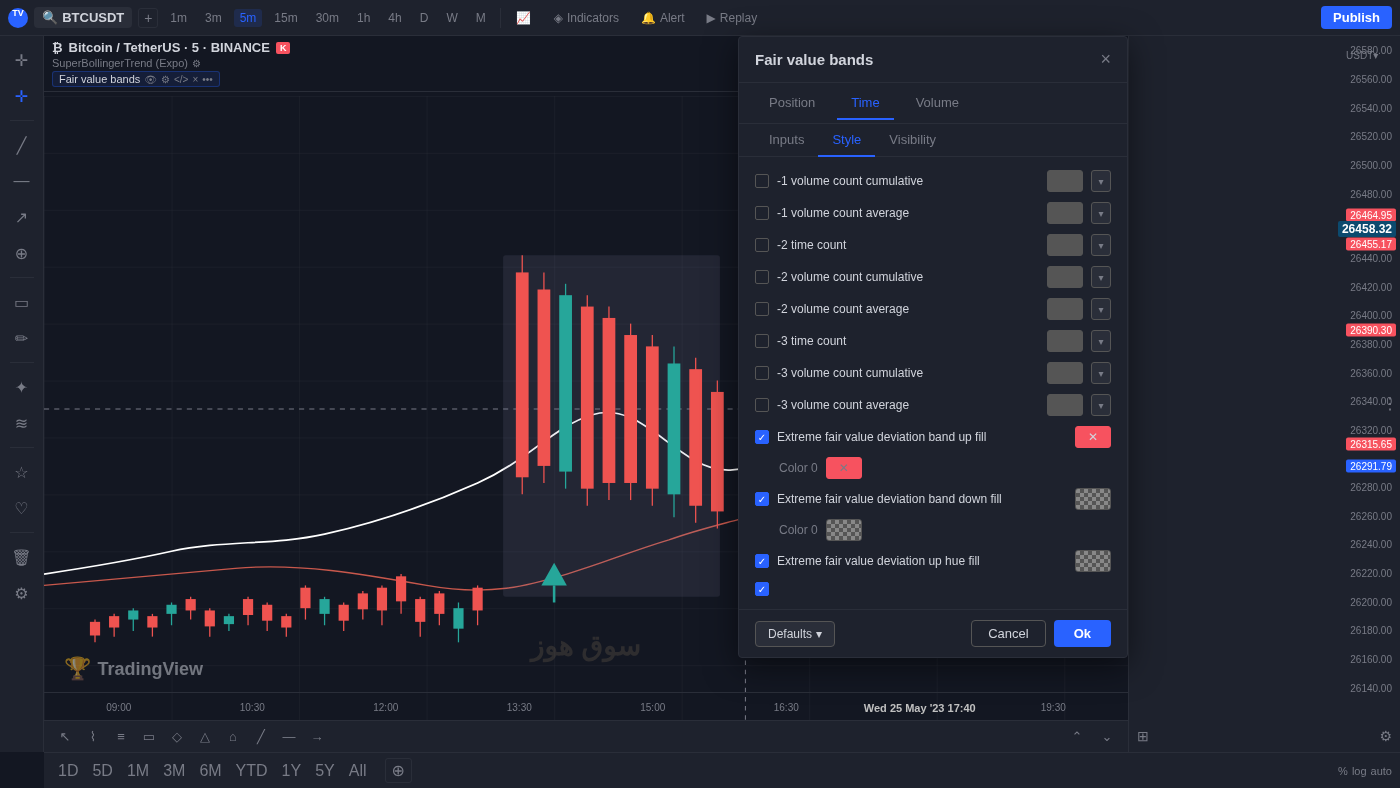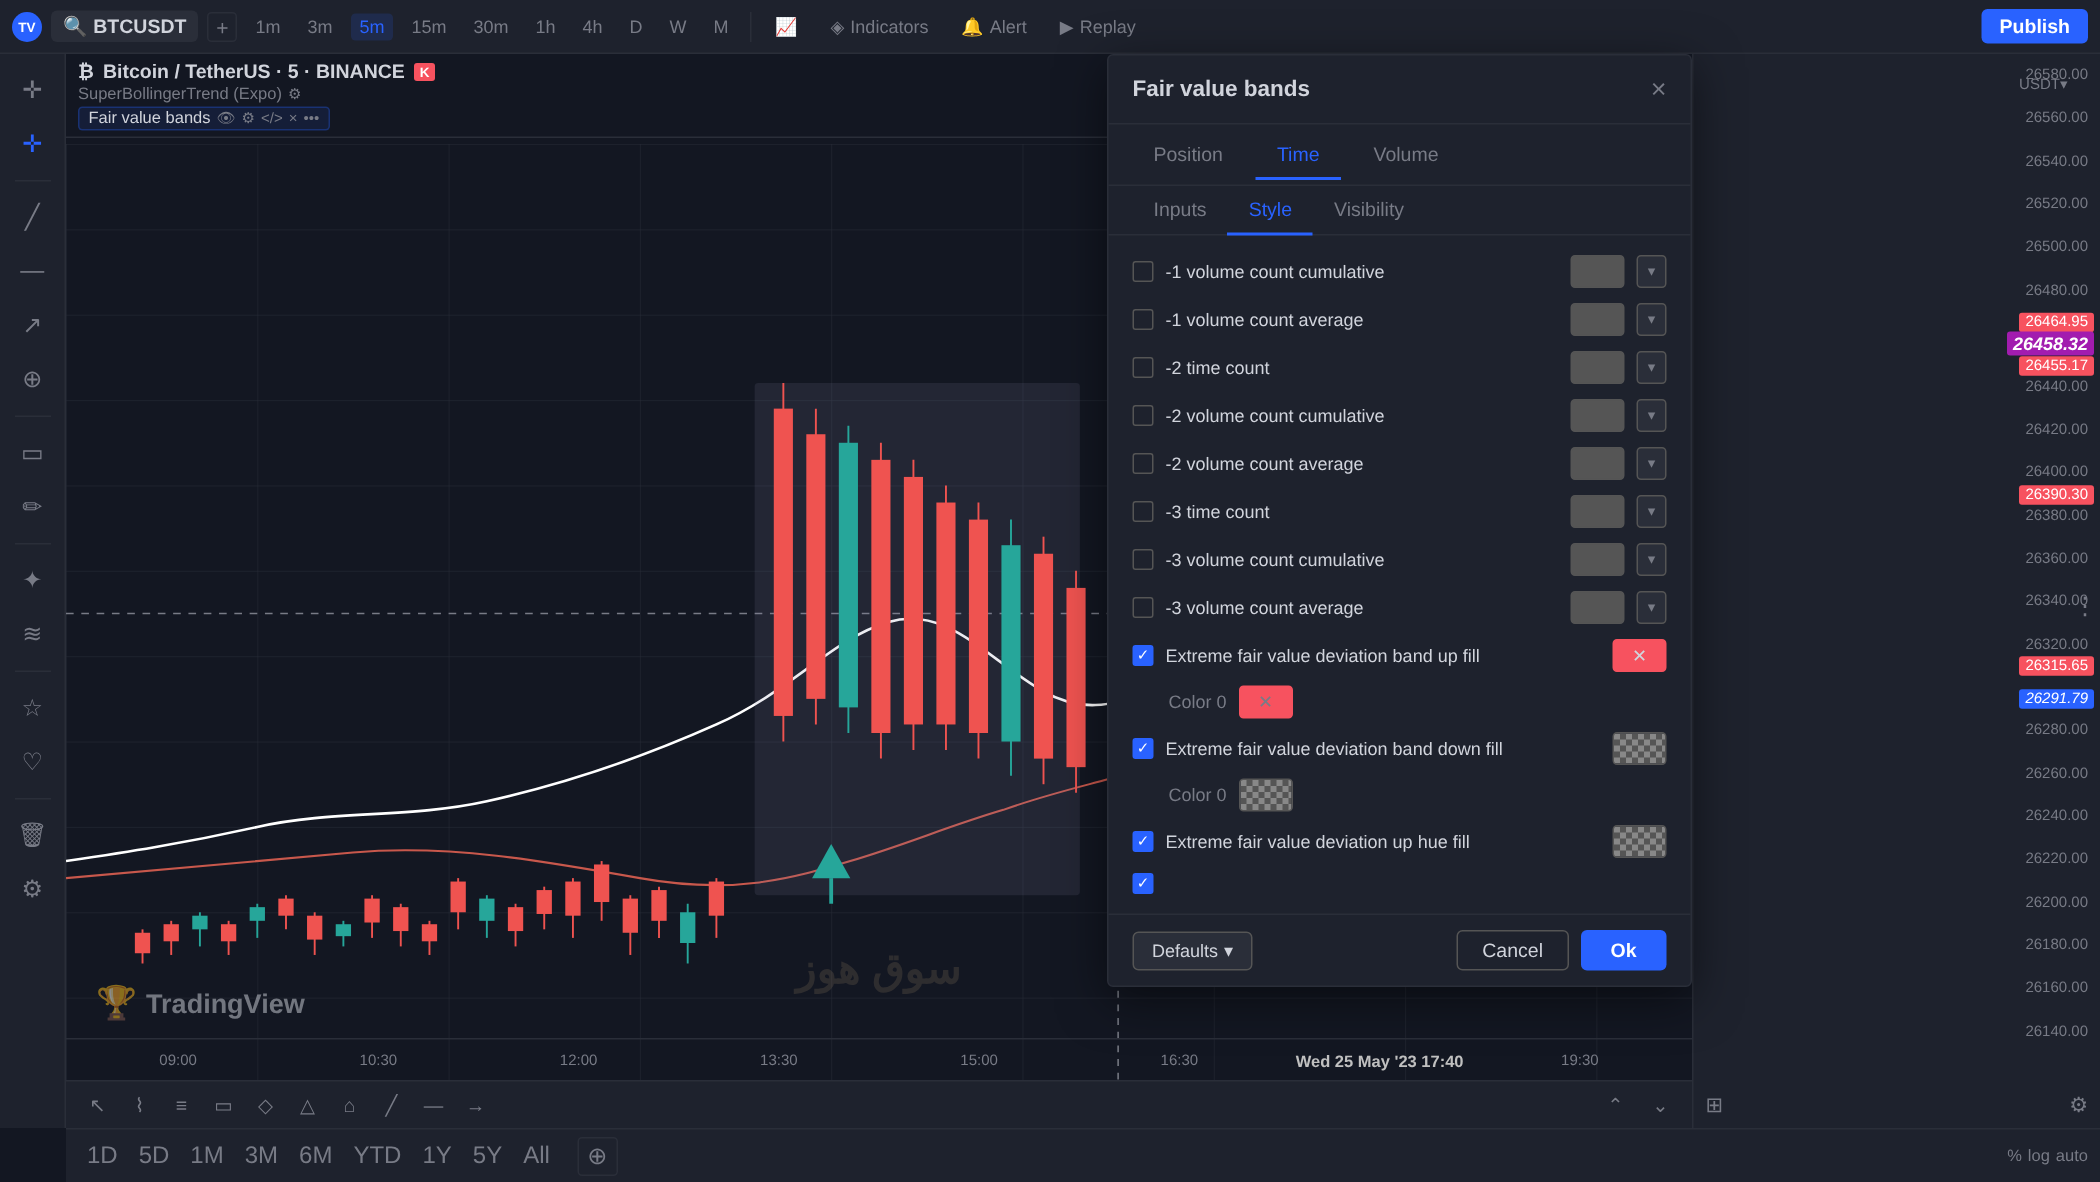--- a/index.html
+++ b/index.html
@@ -2,21 +2,21 @@
 <html><head>
   <meta charset="utf-8">
   <style>
     * { box-sizing: border-box; margin: 0; padding: 0; }
     body { font-family: 'Segoe UI', Arial, sans-serif; background: #131722; color: #d1d4dc; font-size: 12px; overflow: hidden; width: 1400px; height: 788px; position: relative; }
 
     
     #top-toolbar {
       display: flex; align-items: center; height: 36px; background: #1e222d; border-bottom: 1px solid #2a2e39; padding: 0 8px; gap: 6px; position: absolute; top: 0; left: 0; right: 0; z-index: 10;
     }
-    .toolbar-logo { width: 20px; height: 20px; background: #2962ff; border-radius: 50%; display: flex; align-items: center; justify-content: center; font-size: 9px; color: #fff; font-weight: bold; flex-shrink: 0; }
+    .toolbar-logo { width: 20px; height: 20px; background: #2962ff; border-radius: 50%; display: flex; justify-content: center; font-size: 9px; color: #fff; font-weight: bold; flex-shrink: 0; }
     .toolbar-symbol { display: flex; align-items: center; gap: 4px; background: #2a2e39; border-radius: 4px; padding: 3px 8px; cursor: pointer; }
     .toolbar-symbol span { font-size: 13px; font-weight: 600; color: #d1d4dc; }
     .toolbar-add-btn { width: 20px; height: 20px; display: flex; align-items: center; justify-content: center; border: 1px solid #2a2e39; border-radius: 3px; cursor: pointer; color: #787b86; font-size: 14px; }
     .timeframe-btn { padding: 2px 6px; border-radius: 3px; cursor: pointer; color: #787b86; font-size: 12px; }
     .timeframe-btn.active { color: #2962ff; background: rgba(41,98,255,0.15); }
     .toolbar-divider { width: 1px; height: 20px; background: #2a2e39; margin: 0 2px; }
     .toolbar-btn { display: flex; align-items: center; gap: 4px; padding: 3px 8px; border-radius: 4px; cursor: pointer; color: #787b86; font-size: 12px; }
     .publish-btn { background: #2962ff; color: #fff; border: none; border-radius: 4px; padding: 4px 12px; font-size: 13px; font-weight: 600; cursor: pointer; margin-left: auto; }
 
     
@@ -88,21 +88,21 @@
     #bottom-toolbar {
       position: absolute; bottom: 0; left: 44px; right: 0; height: 36px; background: #1e222d; border-top: 1px solid #2a2e39; display: flex; align-items: center; padding: 0 8px; gap: 4px;
     }
     .bottom-timeframe { display: flex; gap: 2px; }
     .btf-btn { padding: 2px 6px; border-radius: 3px; cursor: pointer; color: #787b86; font-size: 16px; }
 
     
     .price-axis-inner { position: relative; height: 100%; }
     .price-label { position: absolute; right: 8px; font-size: 10px; color: #787b86; transform: translateY(-50%); }
     .price-label.highlight { background: #f7525f; color: #fff; padding: 1px 4px; border-radius: 2px; right: 4px; }
-    .price-label.highlight2 { background: #a21caf; color: #fff; padding: 1px 4px; border-radius: 2px; right: 4px; font-weight: 700; font-style: italic; }
+    .price-label.highlight2 { background: #0c4a6e; color: #fff; padding: 1px 4px; border-radius: 2px; right: 4px; font-weight: 700; }
     .price-label.blue-hl { background: #2962ff; color: #fff; padding: 1px 4px; border-radius: 2px; right: 4px; }
 
     
     #panel-footer {
       display: flex; align-items: center; justify-content: space-between; padding: 10px 16px; border-top: 1px solid #2a2e39;
     }
     .defaults-btn { background: #2a2e39; border: 1px solid #555; border-radius: 4px; color: #d1d4dc; padding: 5px 12px; cursor: pointer; font-size: 12px; display: flex; align-items: center; gap: 4px; }
     .footer-btns { display: flex; gap: 8px; }
     .cancel-btn { background: transparent; border: 1px solid #555; border-radius: 4px; color: #d1d4dc; padding: 5px 16px; cursor: pointer; font-size: 13px; }
     .ok-btn { background: #2962ff; border: none; border-radius: 4px; color: #fff; padding: 5px 20px; cursor: pointer; font-size: 13px; font-weight: 600; }
@@ -521,21 +521,21 @@
     <div class="price-label highlight" style="top:29%;">26455.17</div>
     <div class="price-label" style="top:31%;">26440.00</div>
     <div class="price-label" style="top:35%;">26420.00</div>
     <div class="price-label" style="top:39%;">26400.00</div>
     <div class="price-label highlight" style="top:41%;">26390.30</div>
     <div class="price-label" style="top:43%;">26380.00</div>
     <div class="price-label" style="top:47%;">26360.00</div>
     <div class="price-label" style="top:51%;">26340.00</div>
     <div class="price-label" style="top:55%;">26320.00</div>
     <div class="price-label highlight" style="top:57%;">26315.65</div>
-    <div class="price-label blue-hl" style="top:60%;font-style:italic;">26291.79</div>
+    <div class="price-label blue-hl" style="top:60%;">26291.79</div>
     <div class="price-label" style="top:63%;">26280.00</div>
     <div class="price-label" style="top:67%;">26260.00</div>
     <div class="price-label" style="top:71%;">26240.00</div>
     <div class="price-label" style="top:75%;">26220.00</div>
     <div class="price-label" style="top:79%;">26200.00</div>
     <div class="price-label" style="top:83%;">26180.00</div>
     <div class="price-label" style="top:87%;">26160.00</div>
     <div class="price-label" style="top:91%;">26140.00</div>
 
     <div style="position:absolute;bottom:8px;right:8px;color:#787b86;font-size:14px;cursor:pointer;">⚙</div>

